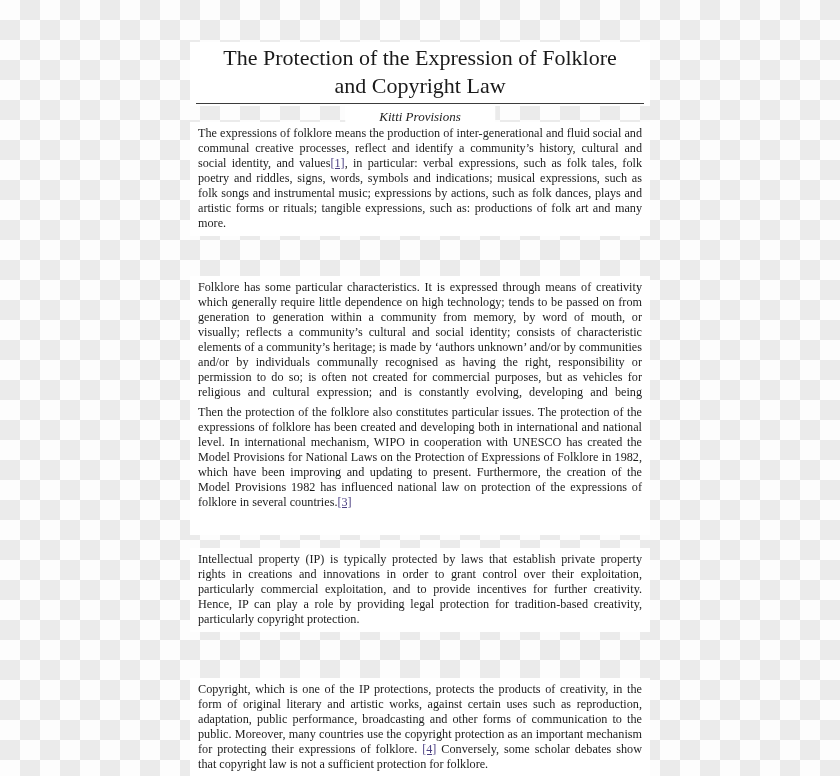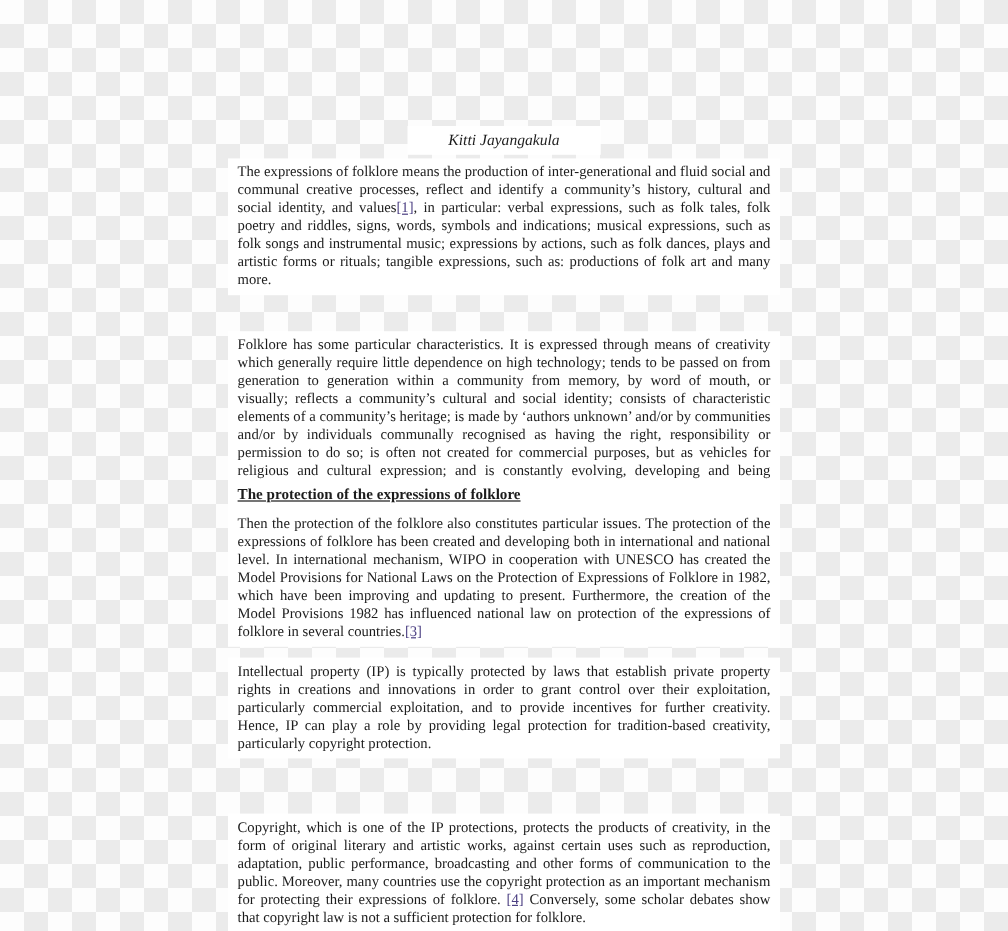--- a/index.html
+++ b/index.html
@@ -50,21 +50,21 @@
     font-size: 13px;
     line-height: 17px;
     white-space: nowrap;
   }
   .para {
     padding: 4px 8px 5px;
     font-size: 12.2px;
     line-height: 15px;
     text-align: justify;
   }
-  #p1 { top: 132px; min-height: 111px; }
+  #p1 { top: 122px; min-height: 111px; }
   #p2 { top: 276px; min-height: 126px; }
   #sec { top: 401px; min-height: 134px; }
   #p4 { top: 548px; min-height: 64px; }
   #p5 { top: 678px; min-height: 99px; }
   .heading {
     font-weight: bold;
     text-decoration: underline;
     font-size: 12.6px;
     line-height: 15px;
     text-align: left;
@@ -74,29 +74,33 @@
     color: #4b3f82;
     text-decoration: underline;
     cursor: pointer;
   }
 </style>
 </head>
 <body>
 
 <div id="canvas">
 
+  <div class="block" id="title-block">
+    <div class="title-line">The Protection of the Expression of Folklore</div>
+    <div class="title-line">and Copyright Law</div>
+    <div class="title-rule"></div>
+  </div>
 
-  <div id="author-chip">Kitti Jayangakula</div>
+  <div id="author-chip">Kitti Provisions</div>
 
   <div class="block para" id="p1"><span>The expressions of folklore means the production of inter-generational and fluid social and communal creative processes, reflect and identify a community’s history, cultural and social identity, and values</span><a class="fn-link" href="#">[1]</a><span>, in particular: verbal expressions, such as folk tales, folk poetry and riddles, signs, words, symbols and indications; musical expressions, such as folk songs and instrumental music; expressions by actions, such as folk dances, plays and artistic forms or rituals; tangible expressions, such as: productions of folk art and many more.</span></div>
 
   <div class="block para" id="p2"><span>Folklore has some particular characteristics.  It is expressed through means of creativity which generally require little dependence on high technology; tends to be passed on from generation to generation within a community from memory, by word of mouth, or visually; reflects a community’s cultural and social identity; consists of characteristic elements of a community’s heritage; is made by ‘authors unknown’ and/or by communities and/or by individuals communally recognised as having the right, responsibility or permission to do so; is often not created for commercial purposes, but as vehicles for religious and cultural expression; and is constantly evolving, developing and being recreated within the community.</span><a class="fn-link" href="#">[2]</a></div>
 
   <div class="block para" id="sec">
-    <div class="heading">The protection of the expressions of folklore</div>
     <div><span>Then the protection of the folklore also constitutes particular issues. The protection of the expressions of folklore has been created and developing both in international and national level. In international mechanism, WIPO in cooperation with UNESCO has created the Model Provisions for National Laws on the Protection of Expressions of Folklore in 1982, which have been improving and updating to present. Furthermore, the creation of the Model Provisions 1982 has influenced national law on protection of the expressions of folklore in several countries.</span><a class="fn-link" href="#">[3]</a></div>
   </div>
 
   <div class="block para" id="p4"><span>Intellectual property (IP) is typically protected by laws that establish private property rights in creations and innovations in order to grant control over their exploitation, particularly commercial exploitation, and to provide incentives for further creativity. Hence, IP can play a role by providing legal protection for tradition-based creativity, particularly copyright protection.</span></div>
 
   <div class="block para" id="p5"><span>Copyright, which is one of the IP protections, protects the products of creativity, in the form of original literary and artistic works, against certain uses such as reproduction, adaptation, public performance, broadcasting and other forms of communication to the public. Moreover, many countries use the copyright protection as an important mechanism for protecting their expressions of folklore. </span><a class="fn-link" href="#">[4]</a><span> Conversely, some scholar debates show that copyright law is not a sufficient protection for folklore.</span></div>
 
 </div>
 
 </body></html>

